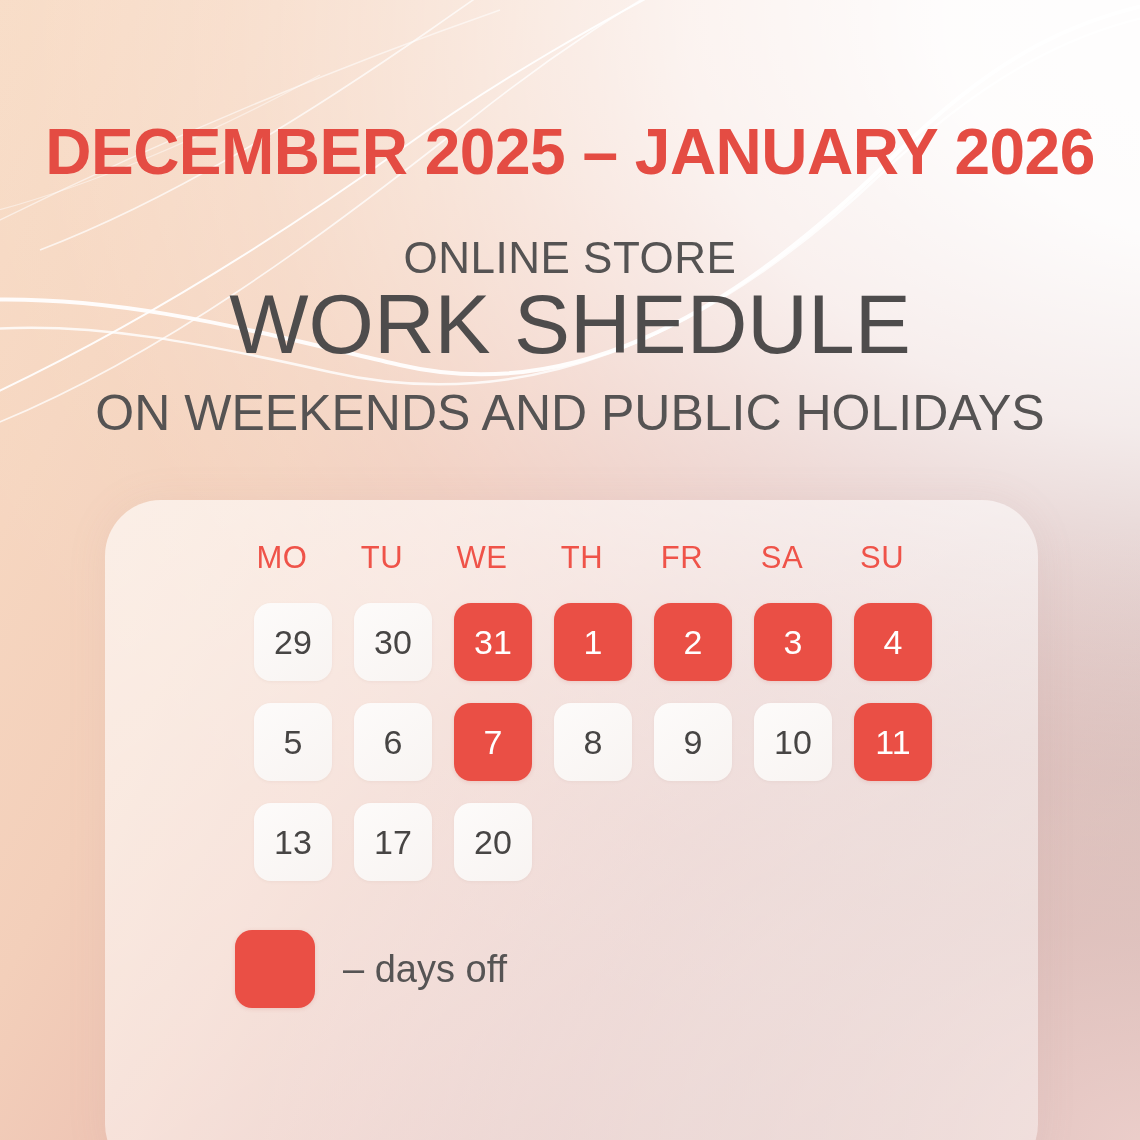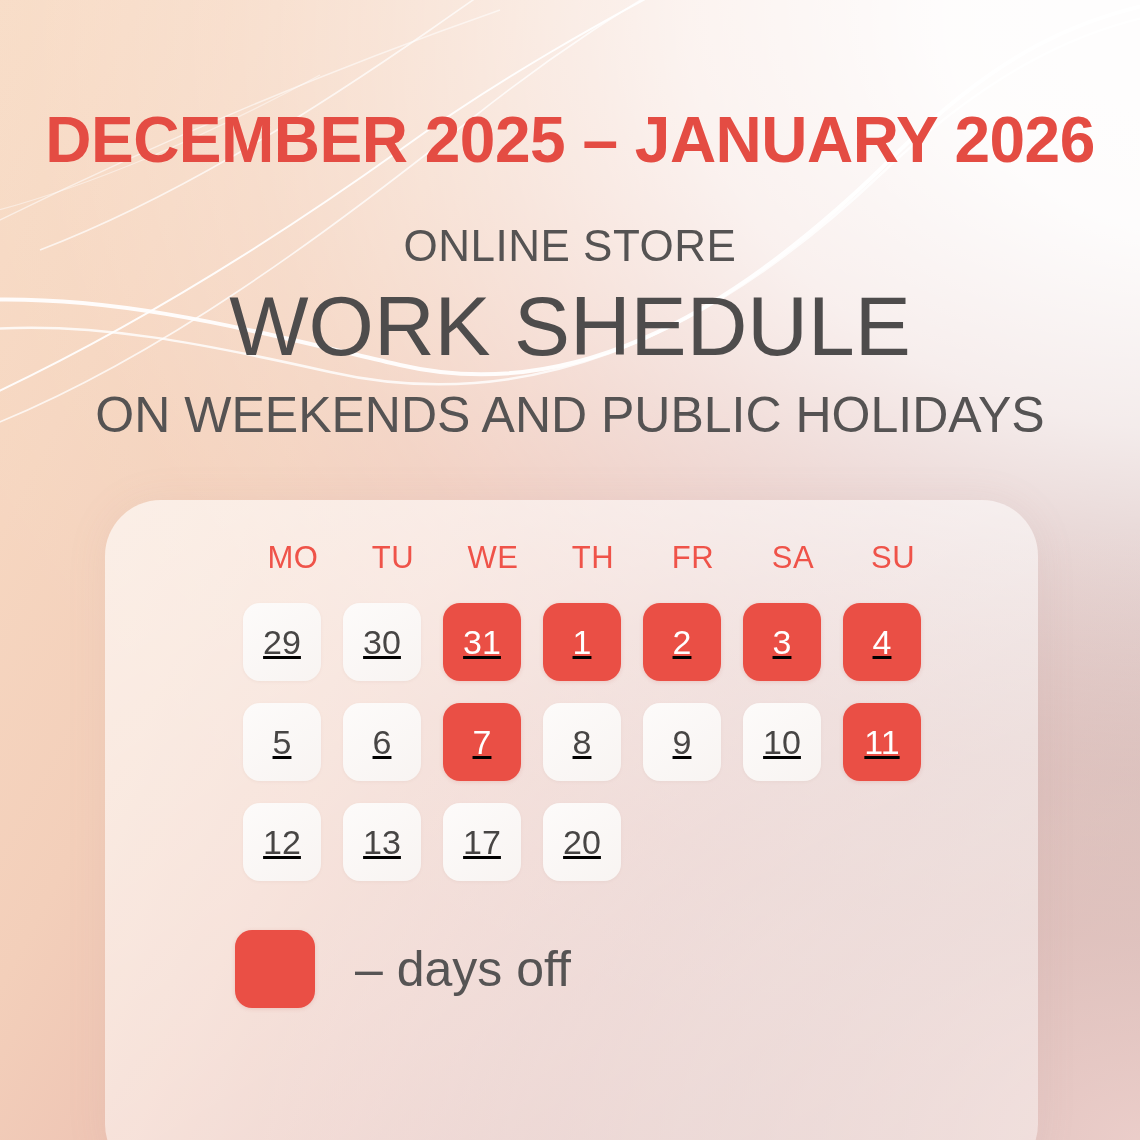--- a/index.html
+++ b/index.html
@@ -47,41 +47,40 @@
       radial-gradient(100% 70% at 100% 100%,
         rgba(243,214,210,0.85) 0%,
         rgba(245,222,216,0.45) 40%,
         rgba(255,255,255,0) 78%);
   }
 
   
   #curves { position:absolute; left:0; top:0; width:1140px; height:1140px; }
 
   
-  #heading { position:absolute; left:0; top:0; width:1140px; text-align:center; }
+  #heading { position:absolute; left:0; top:12px; width:1140px; text-align:center; }
 
   #title {
     margin-top:108px;
     font-size:64px;
     font-weight:700;
     letter-spacing:-0.5px;
     color:#e44c43;
     line-height:1.0;
     white-space:nowrap;
   }
   #eyebrow {
     margin-top:52px;
     font-size:44px;
     font-weight:400;
     letter-spacing:0.5px;
     color:#555353;
     line-height:1.0;
   }
   #headline {
-    margin-top:14px;
     font-size:84px;
     font-weight:400;
     letter-spacing:0px;
     color:#4e4c4c;
     line-height:1.05;
   }
   #subhead {
     margin-top:20px;
     font-size:50px;
     font-weight:400;
@@ -98,21 +97,21 @@
     width:933px; height:680px;
     border-radius:56px;
     background:linear-gradient(150deg,
         rgba(255,255,255,0.62) 0%,
         rgba(255,255,255,0.52) 45%,
         rgba(255,255,255,0.40) 100%);
     box-shadow:0 2px 40px rgba(180,140,135,0.10);
   }
 
   
-  #calendar { position:absolute; left:138px; top:42px; width:795px; }
+  #calendar { position:absolute; left:127px; top:42px; width:795px; }
 
   .weekday-row, .week-row {
     display:grid;
     grid-template-columns:repeat(7, 100px);
     column-gap:0px;
     justify-content:start;
   }
 
   .weekday {
     width:100px;
@@ -123,22 +122,21 @@
     color:#ef5349;
     line-height:1;
   }
 
   .week-row { margin-top:22px; }
   .week-row.first { margin-top:30px; }
 
   .cellwrap {
     width:100px;
     display:flex;
-    justify-content:flex-start;
-    text-decoration:underline;
+    justify-content:flex-end;
   }
 
   .day {
     width:78px; height:78px;
     border-radius:17px;
     display:flex;
     align-items:center;
     justify-content:center;
     font-size:34px;
     font-weight:400;
@@ -170,22 +168,22 @@
     width:80px; height:78px;
     border-radius:17px;
     flex:0 0 auto;
   }
   .swatch.off { background:#ea4f45; box-shadow:0 1px 4px rgba(190,80,70,0.18); }
   .swatch.work {
     background:linear-gradient(145deg, #fbf9f8 0%, #f3efed 100%);
     box-shadow:0 1px 3px rgba(170,135,130,0.10);
   }
   .legend-label {
-    margin-left:40px;
-    font-size:50px;
+    margin-left:28px;
+    font-size:38px;
     font-weight:400;
     color:#565454;
     line-height:1;
     white-space:nowrap;
   }
 </style>
 </head>
 <body>
 
 <div id="poster">
@@ -269,23 +267,20 @@
         <div class="cellwrap">
             <div class="day work">10</div>
           </div>
         <div class="cellwrap">
             <div class="day off">11</div>
           </div>
       </div>
 
       <div class="week-row">
         <div class="cellwrap">
-            <div class="day work">12</div>
-          </div>
-        <div class="cellwrap">
             <div class="day work">13</div>
           </div>
         <div class="cellwrap">
             <div class="day work">17</div>
           </div>
         <div class="cellwrap">
             <div class="day work">20</div>
           </div>
       </div>
 

